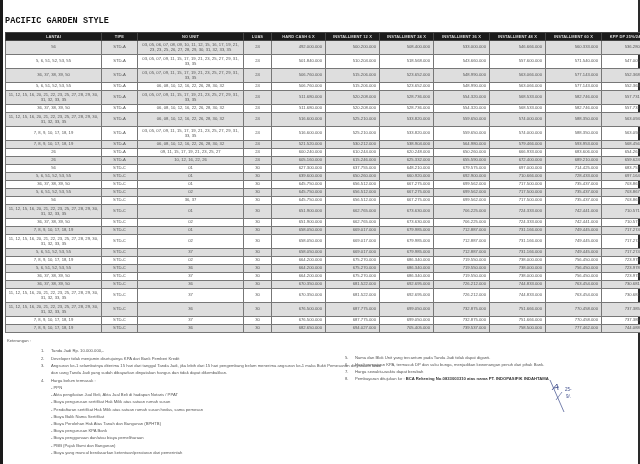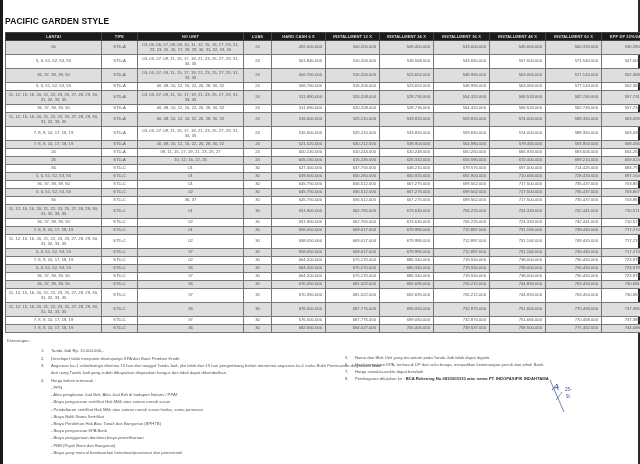--- a/index.html
+++ b/index.html
@@ -8,21 +8,21 @@
     background:#ffffff;
     font-family:"Liberation Sans", sans-serif;
     color:#333;
     position:relative;
   }
   .left-edge { position:absolute; left:0; top:0; width:3px; height:464px; background:#1a1a1a; }
   .right-edge { position:absolute; right:0; top:0; width:2px; height:464px; background:#2a2a2a; }
   .page { position:absolute; left:3px; top:0; width:632px; height:464px; }
   .title {
     position:absolute; left:2px; top:16px;
-    font-size:8.5px; font-weight:bold; color:#111; letter-spacing:0.1px;
+    font-size:8.5px; font-weight:bold; color:#111; letter-spacing:0.1px;font-family:Liberation Mono, monospace;
   }
   table.price {
     position:absolute; left:2px; top:32px;
     width:625px;
     border-collapse:collapse;
     table-layout:fixed;
     font-size:4.2px;
   }
   table.price th {
     background:#1b1b1b; color:#dcdcdc;

